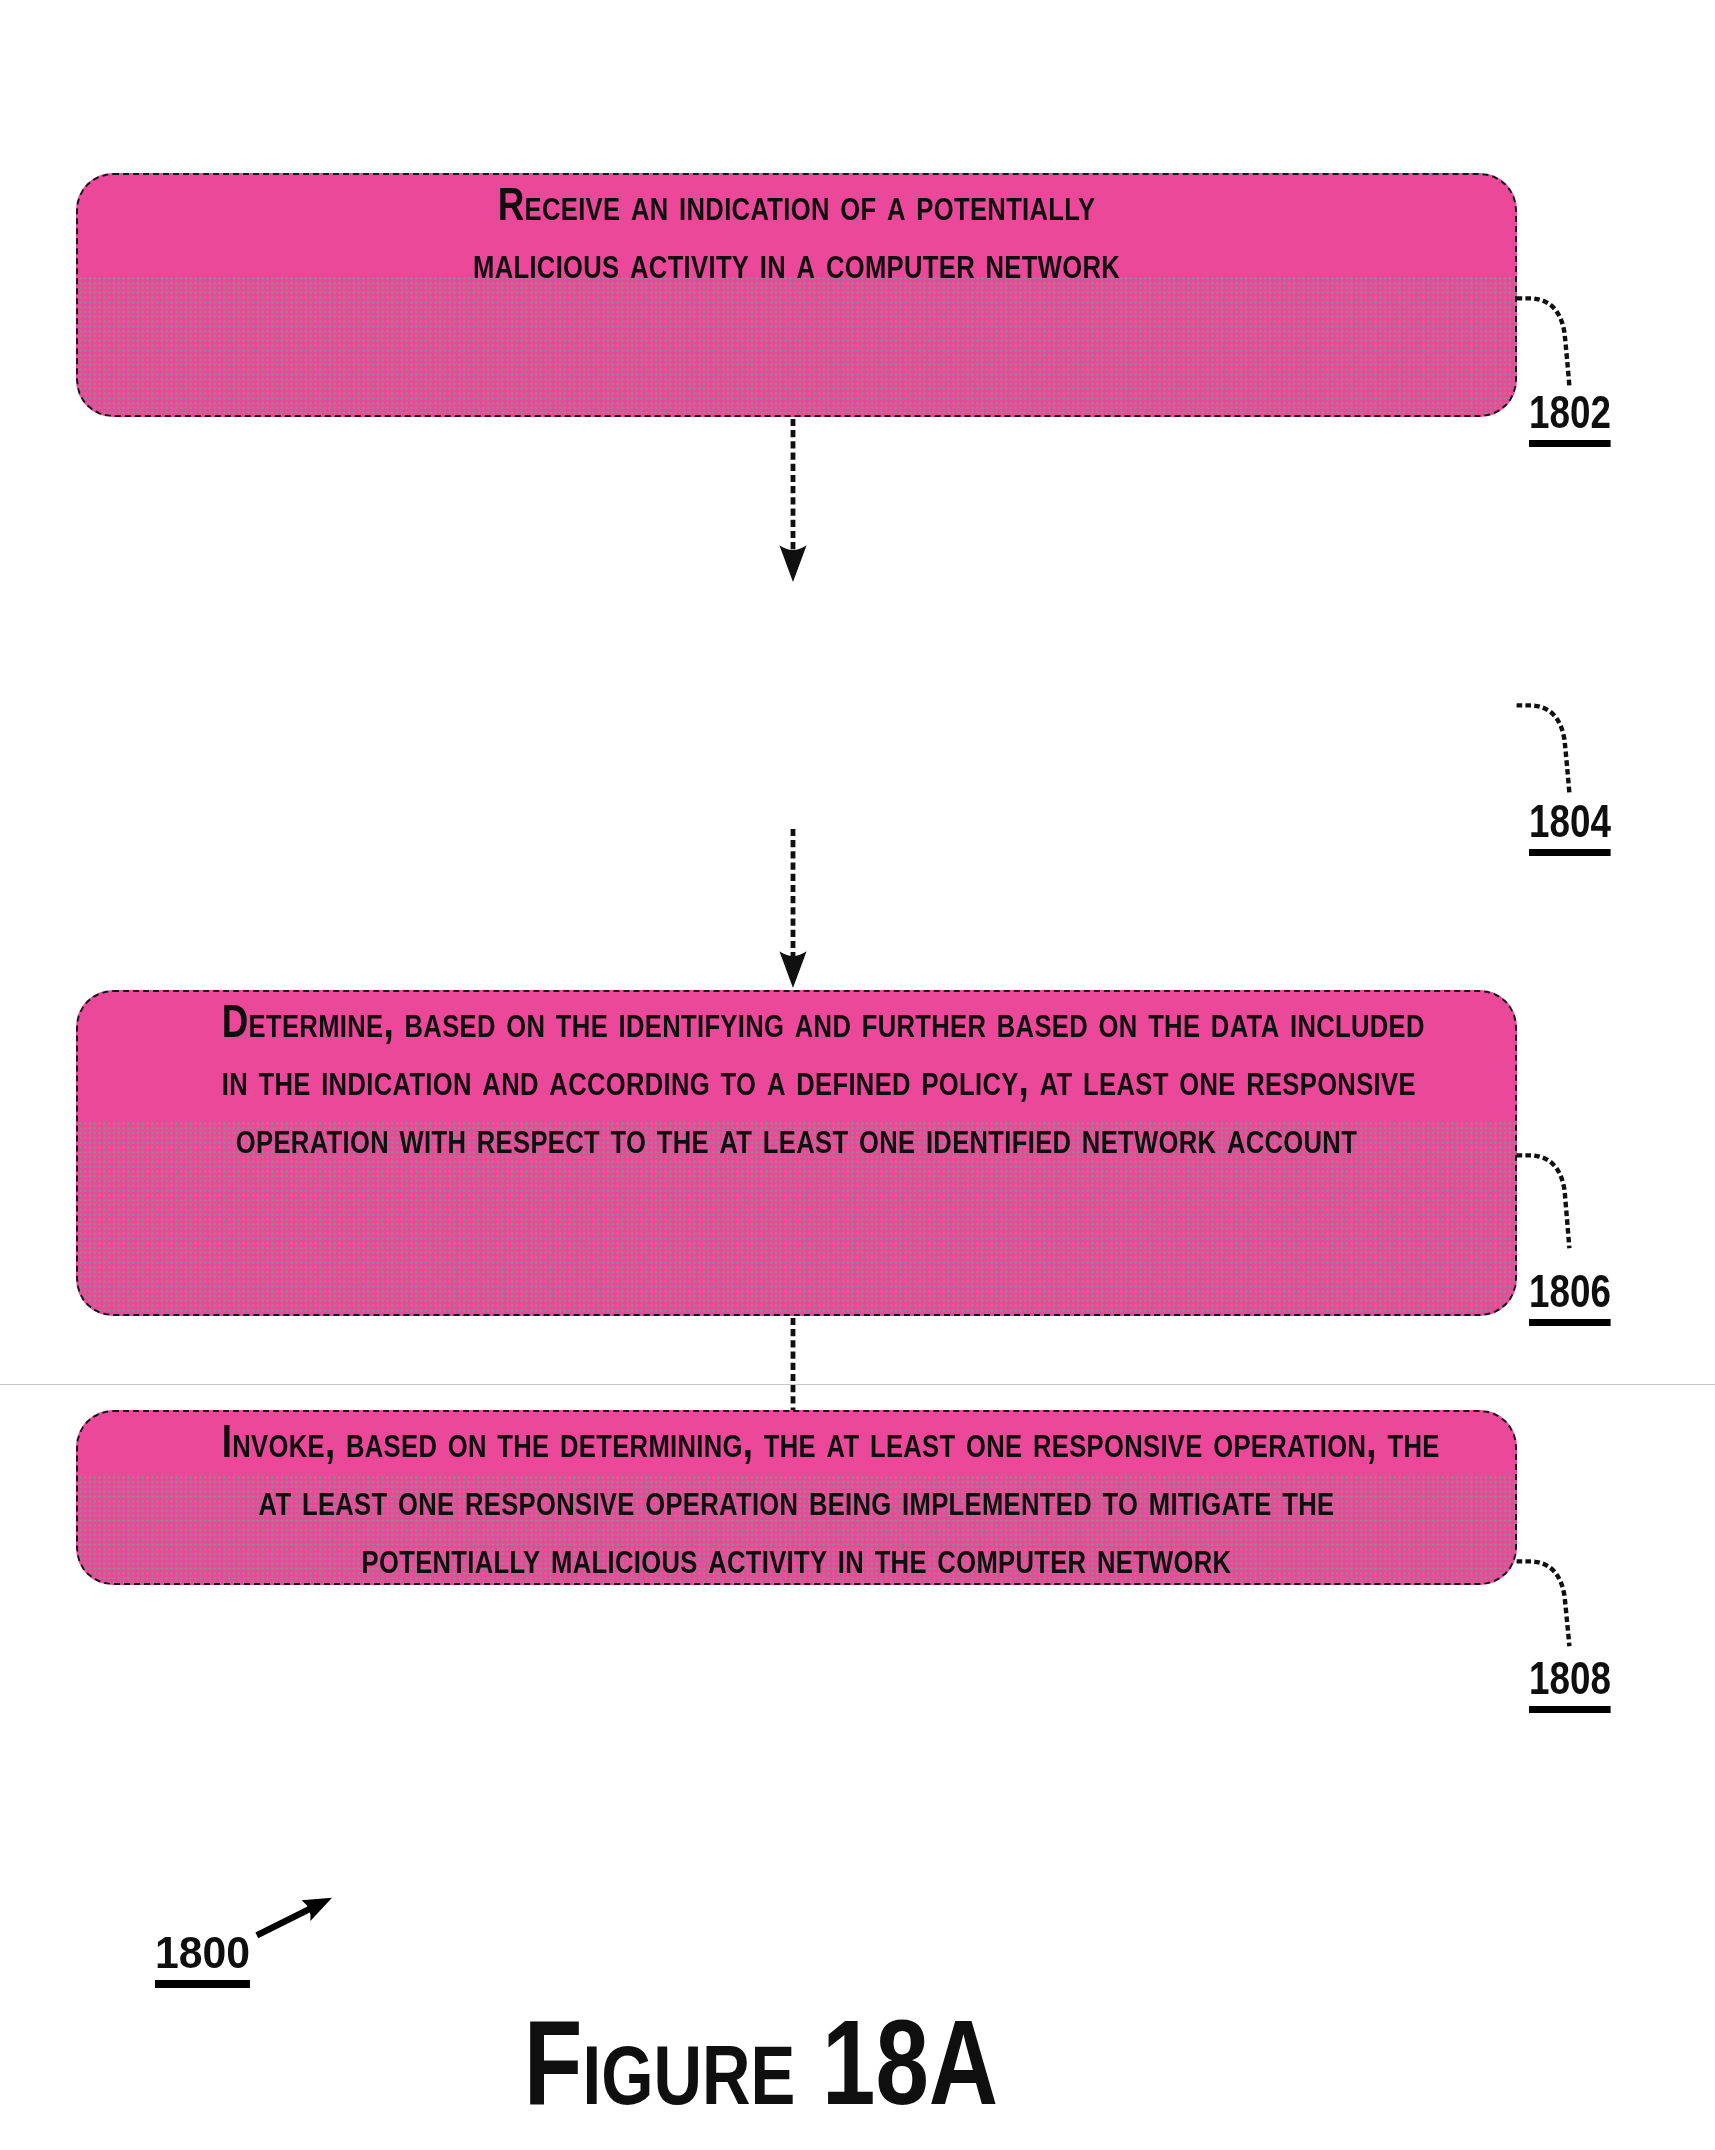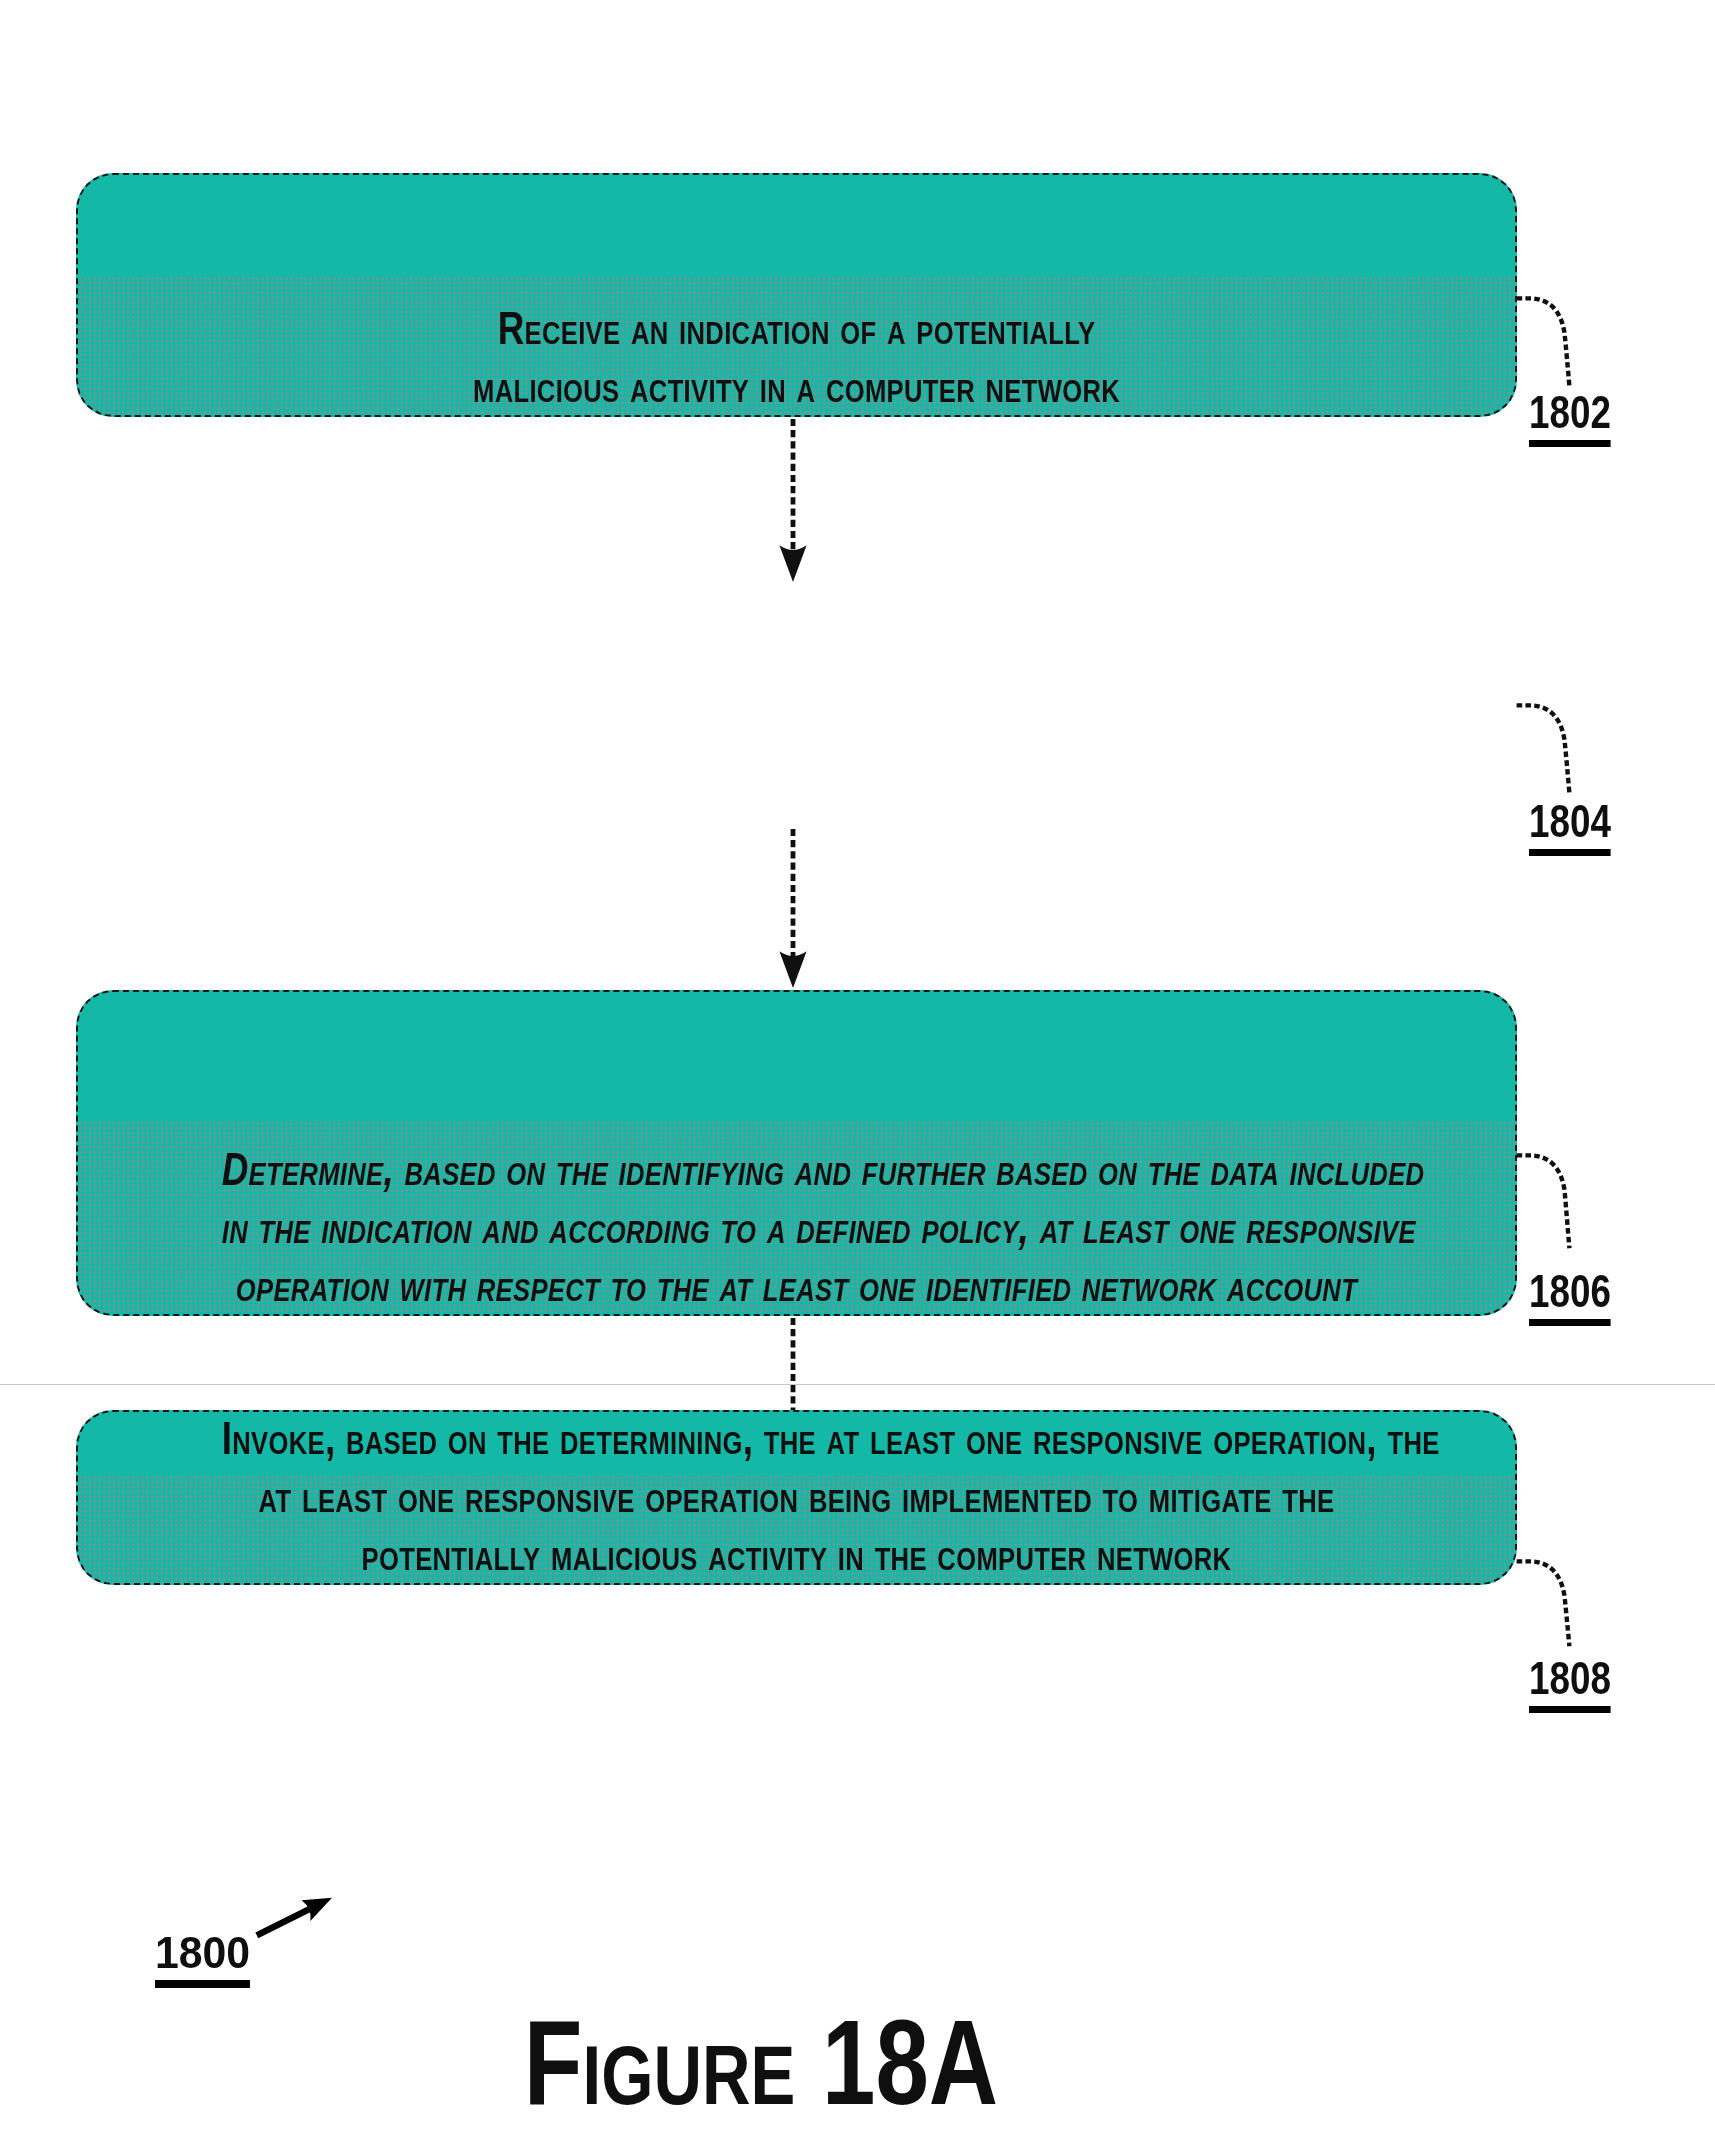--- a/index.html
+++ b/index.html
@@ -22,24 +22,24 @@
     background: #ffffff;
     overflow: hidden;
   }
   
   .step-box {
     position: absolute;
     left: 76px;
     width: 1441px;
     border: 2.4px dashed #161616;
     border-radius: 37px;
-    background: #14b8a6;
+    background: #ec4899;
     overflow: hidden;
     display: flex;
-    align-items: flex-end;
+    align-items: flex-start;
     justify-content: center;
     box-sizing: border-box;
   }
   
   .halftone {
     position: absolute;
     left: 0; right: 0; bottom: 0;
     background-image: radial-gradient(circle, #8c8c8c 1px, rgba(0,0,0,0) 1.4px);
     background-size: 4.8px 4.8px;
     pointer-events: none;
@@ -139,21 +139,21 @@
   <svg class="conn-svg" style="left:1515px; top:699px;" width="80" height="108" viewBox="0 0 100 135">
     <path d="M2,8 H22 C46,10 58,26 62,52 C64,72 66,94 68,118" fill="none" stroke="#101010" stroke-width="5.5" stroke-dasharray="7 4"></path>
   </svg>
   <div class="ref-label" style="top:798px;">1804</div>
 
   <svg class="arrow-svg" style="left:769px; top:827px;" width="48" height="163" viewBox="0 0 60 203">
     <line x1="30" y1="2" x2="30" y2="163" stroke="#101010" stroke-width="6" stroke-dasharray="9 5"></line>
     <path d="M30,201 L13,155 Q30,167 47,155 Z" fill="#101010"></path>
   </svg>
 
-  <div class="step-box" style="top:990px; height:326px;font-style:italic;">
+  <div class="step-box" style="top:990px; height:326px;">
     <div class="halftone" style="top:40%;"></div>
     <div class="step-text">
       <div class="line">Determine, based on the identifying and further based on the data included</div>
       <div class="line">in the indication and according to a defined policy, at least one responsive</div>
       <div class="line">operation with respect to the at least one identified network account</div>
     </div>
   </div>
 
   <svg class="conn-svg" style="left:1515px; top:1149px;" width="80" height="112" viewBox="0 0 100 140">
     <path d="M2,8 H22 C46,10 58,26 62,52 C64,76 66,100 68,124" fill="none" stroke="#101010" stroke-width="5.5" stroke-dasharray="7 4"></path>

